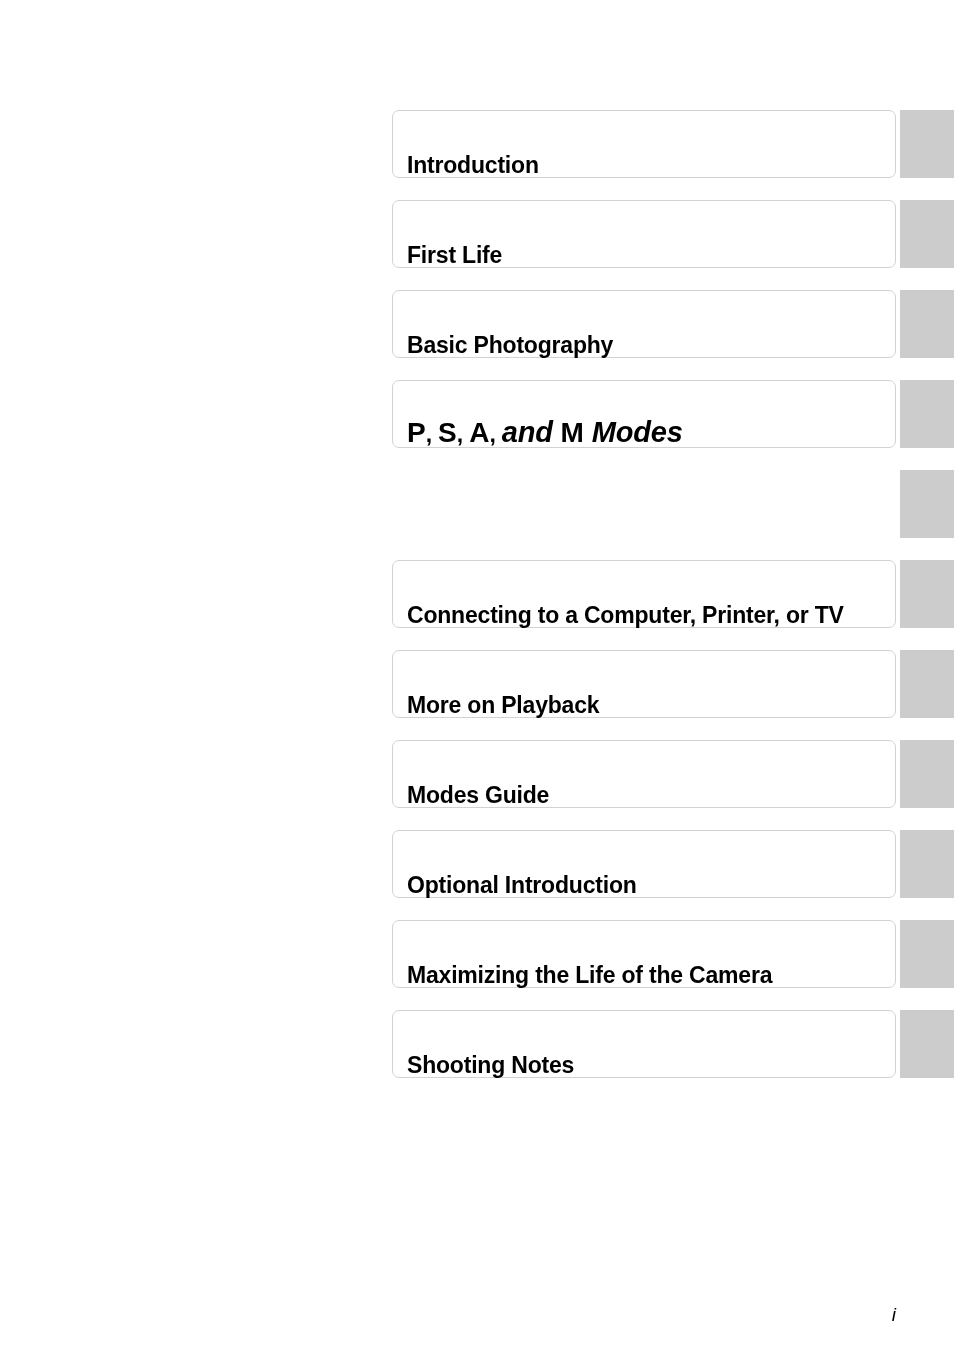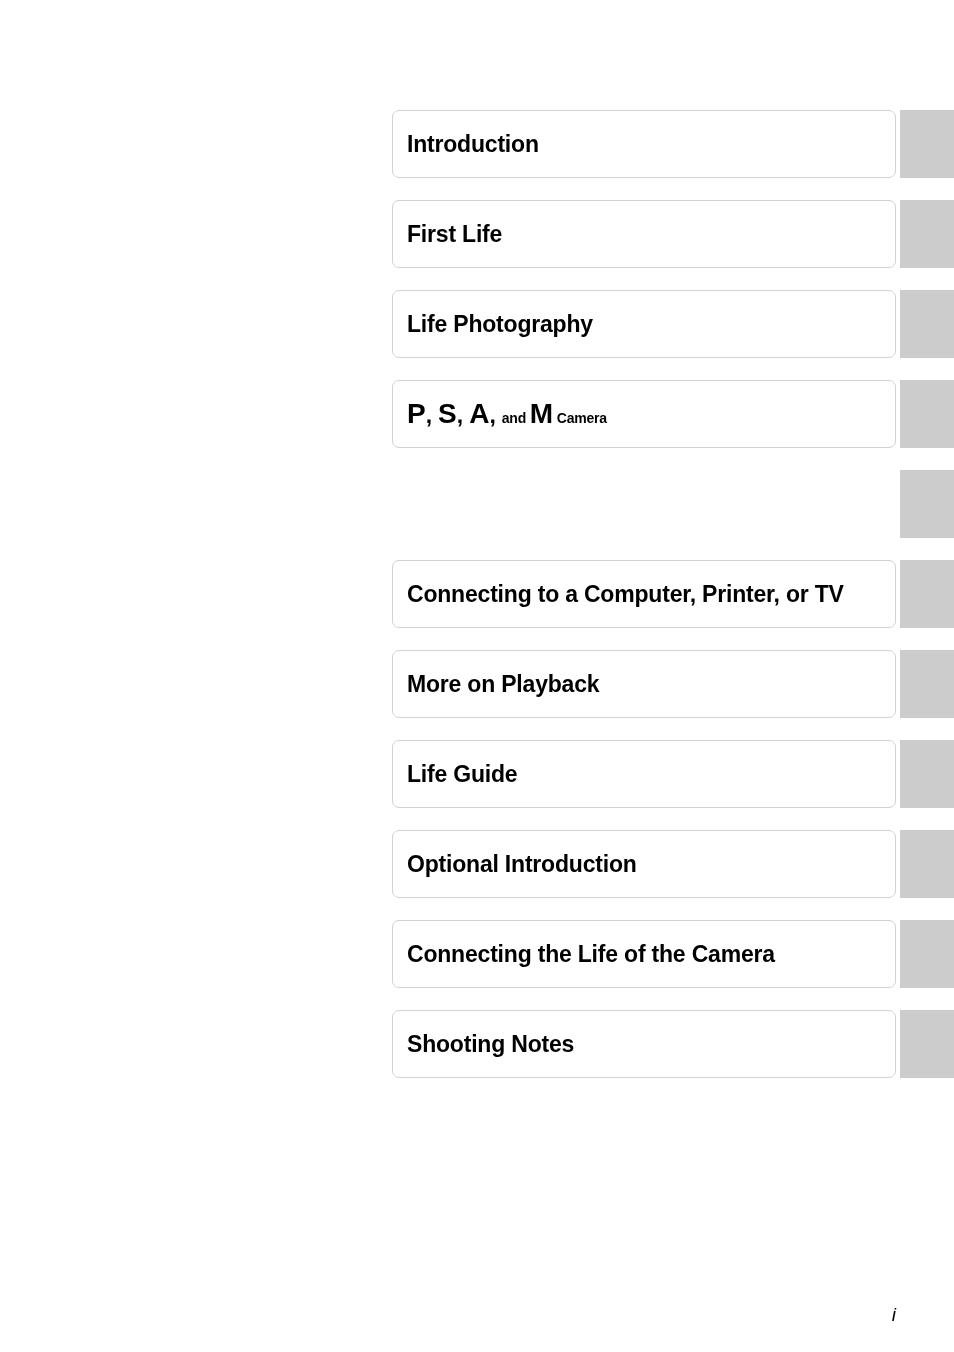--- a/index.html
+++ b/index.html
@@ -53,21 +53,21 @@
     position: absolute;
     left: 392px;
     top: 0;
     width: 504px;
     height: 68px;
     background: #ffffff;
     border: 1px solid #d2d2d2;
     border-radius: 7px;
     box-sizing: border-box;
     display: flex;
-    align-items: center;
+    align-items: flex-end;
     z-index: 2;
   }
 
   .chapter-title {
     padding-left: 14px;
     font-size: 23px;
     font-weight: bold;
     color: #000000;
     letter-spacing: -0.2px;
     line-height: 1;
@@ -78,22 +78,23 @@
   .mode-glyph {
     font-size: 28px;
     font-weight: bold;
     letter-spacing: 0;
   }
   .mode-sep {
     font-size: 23px;
     font-weight: bold;
   }
   .mode-word {
-    font-size: 14px;
+    font-size: 29px;
     font-weight: bold;
+    font-style: italic;
   }
 
   
   #folio {
     position: absolute;
     right: 58px;
     bottom: 26px;
     font-size: 19px;
     font-style: italic;
     color: #000000;
@@ -113,60 +114,60 @@
       </div>
       <div class="chapter-row">
         <div class="chapter-tab"></div>
         <div class="chapter-card">
           <div class="chapter-title">First Life</div>
         </div>
       </div>
       <div class="chapter-row">
         <div class="chapter-tab"></div>
         <div class="chapter-card">
-          <div class="chapter-title">Life Photography</div>
+          <div class="chapter-title">Basic Photography</div>
         </div>
       </div>
       <div class="chapter-row">
         <div class="chapter-tab"></div>
         <div class="chapter-card">
-          <div class="chapter-title"><span class="mode-glyph">P</span><span class="mode-sep">, </span><span class="mode-glyph">S</span><span class="mode-sep">, </span><span class="mode-glyph">A</span><span class="mode-sep">, </span><span class="mode-word">and </span><span class="mode-glyph">M</span><span class="mode-word"> Camera</span></div>
+          <div class="chapter-title"><span class="mode-glyph">P</span><span class="mode-sep">, </span><span class="mode-glyph">S</span><span class="mode-sep">, </span><span class="mode-glyph">A</span><span class="mode-sep">, </span><span class="mode-word">and </span><span class="mode-glyph">M</span><span class="mode-word"> Modes</span></div>
         </div>
       </div>
       <div class="chapter-row">
         <div class="chapter-tab"></div>
       </div>
       <div class="chapter-row">
         <div class="chapter-tab"></div>
         <div class="chapter-card">
           <div class="chapter-title">Connecting to a Computer, Printer, or TV</div>
         </div>
       </div>
       <div class="chapter-row">
         <div class="chapter-tab"></div>
         <div class="chapter-card">
           <div class="chapter-title">More on Playback</div>
         </div>
       </div>
       <div class="chapter-row">
         <div class="chapter-tab"></div>
         <div class="chapter-card">
-          <div class="chapter-title">Life Guide</div>
+          <div class="chapter-title">Modes Guide</div>
         </div>
       </div>
       <div class="chapter-row">
         <div class="chapter-tab"></div>
         <div class="chapter-card">
           <div class="chapter-title">Optional Introduction</div>
         </div>
       </div>
       <div class="chapter-row">
         <div class="chapter-tab"></div>
         <div class="chapter-card">
-          <div class="chapter-title">Connecting the Life of the Camera</div>
+          <div class="chapter-title">Maximizing the Life of the Camera</div>
         </div>
       </div>
       <div class="chapter-row">
         <div class="chapter-tab"></div>
         <div class="chapter-card">
           <div class="chapter-title">Shooting Notes</div>
         </div>
       </div>
     </div>
 

